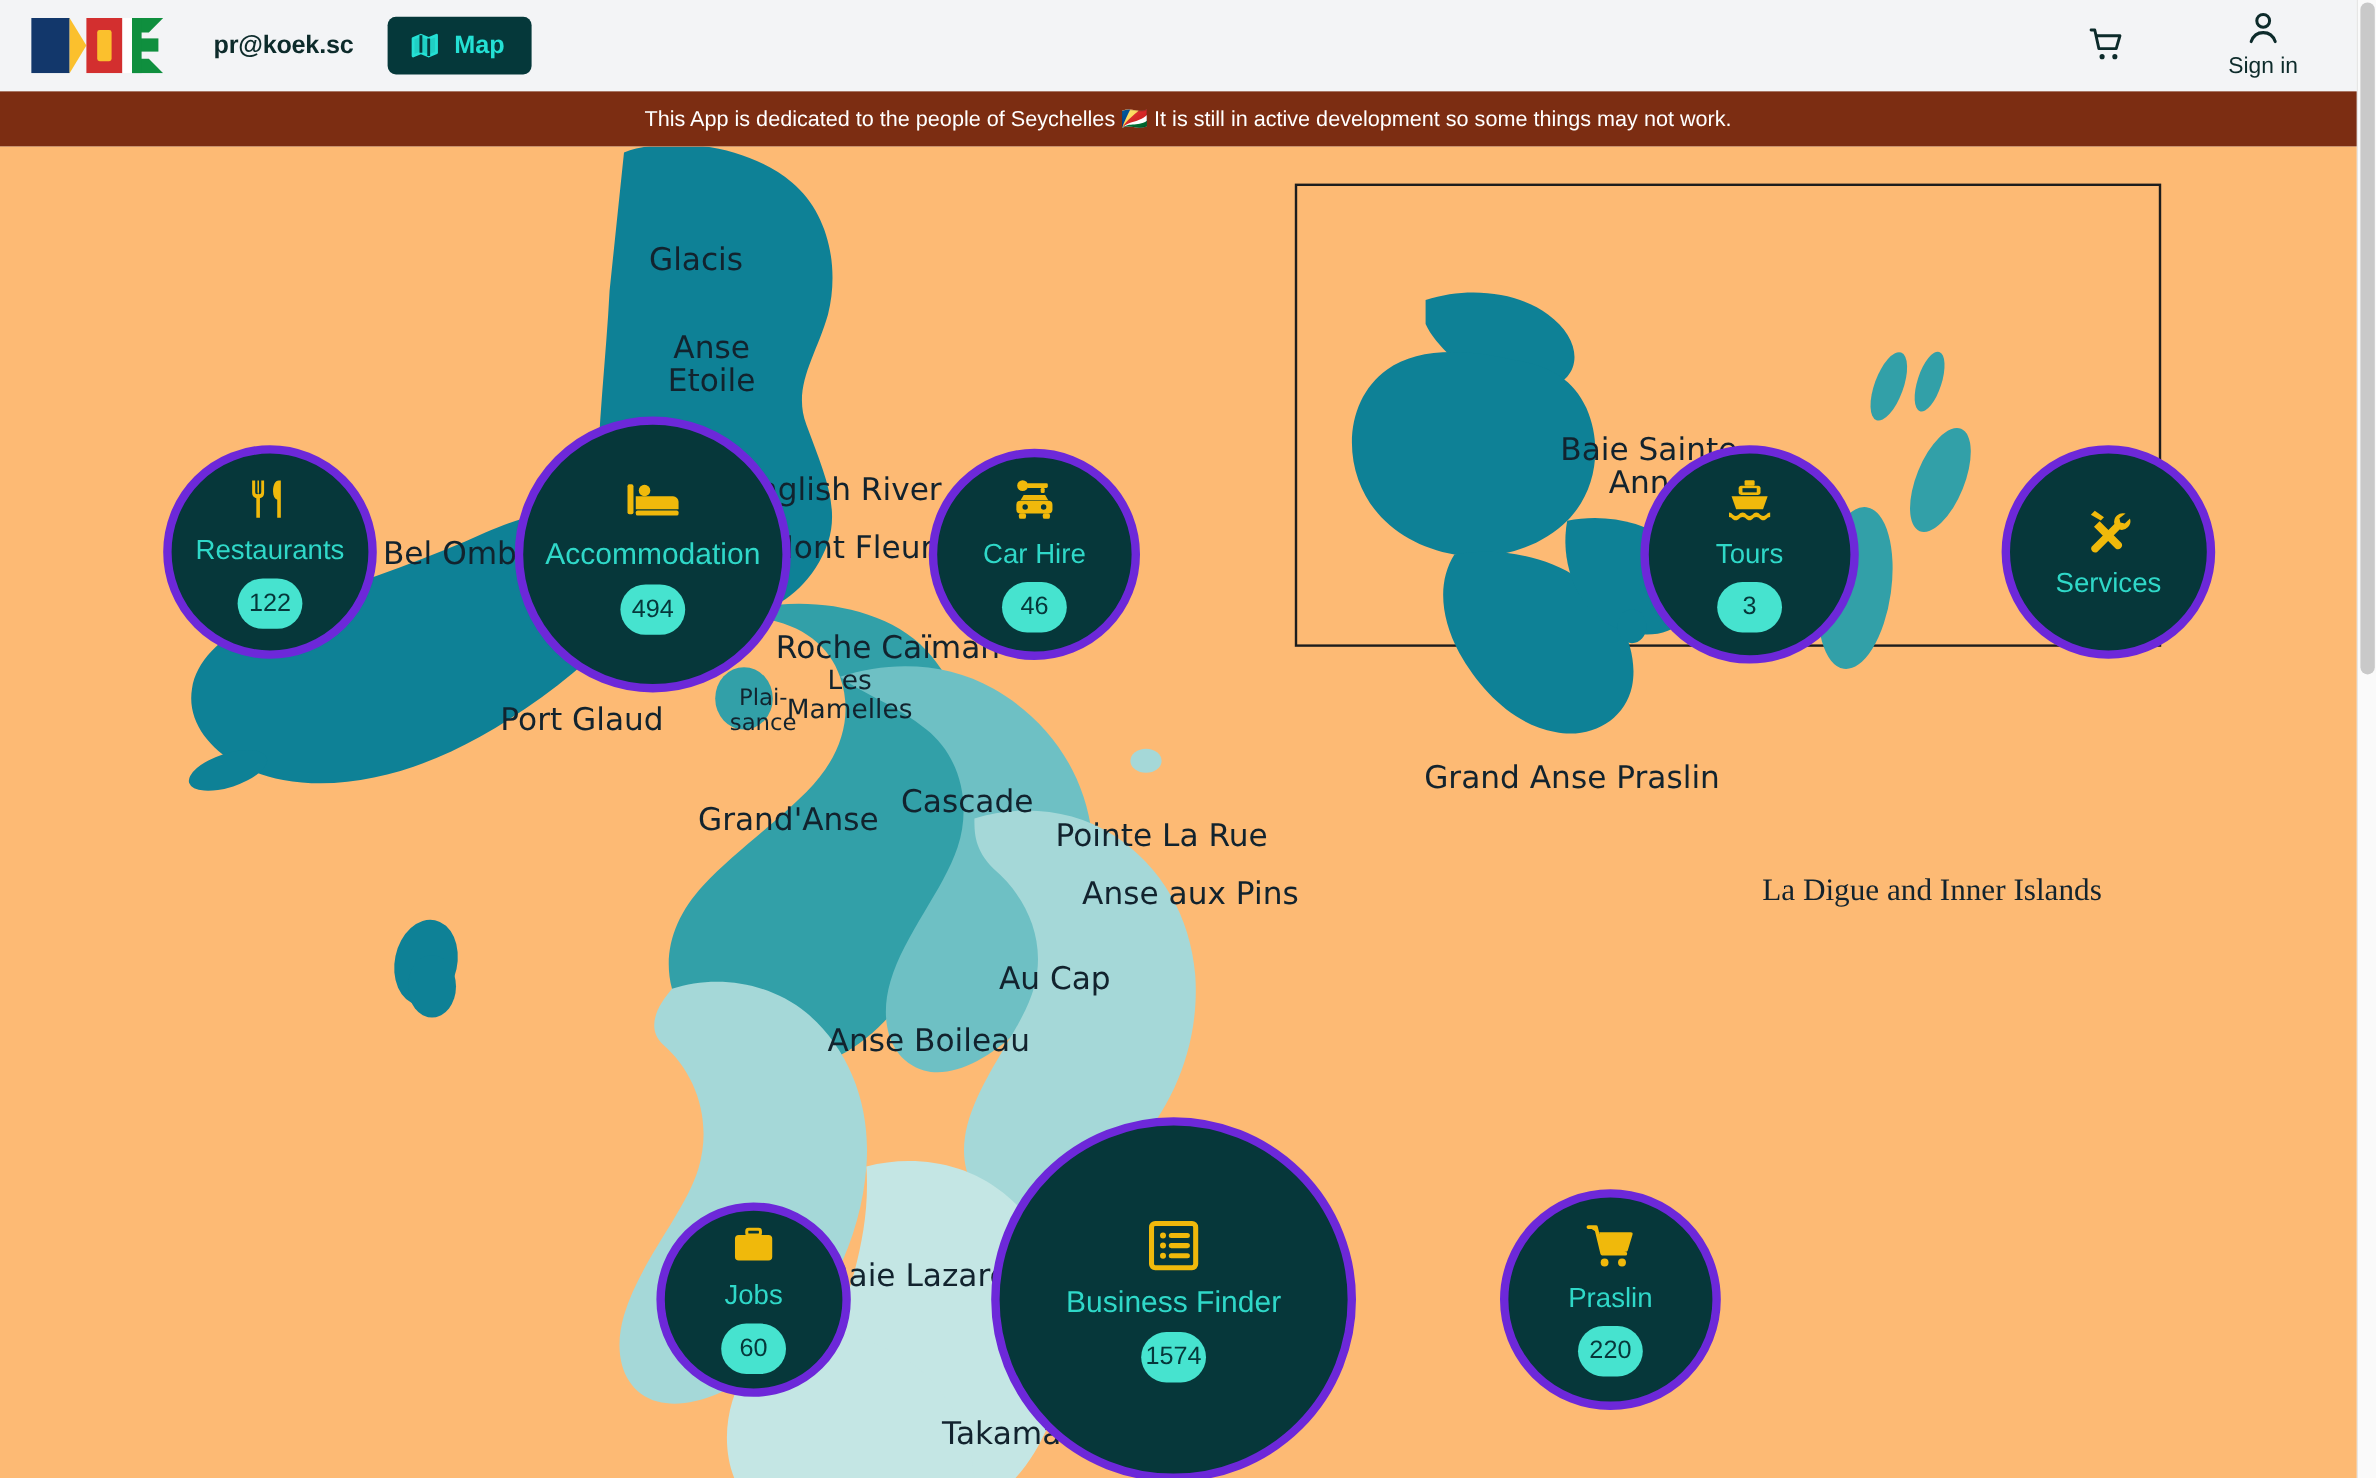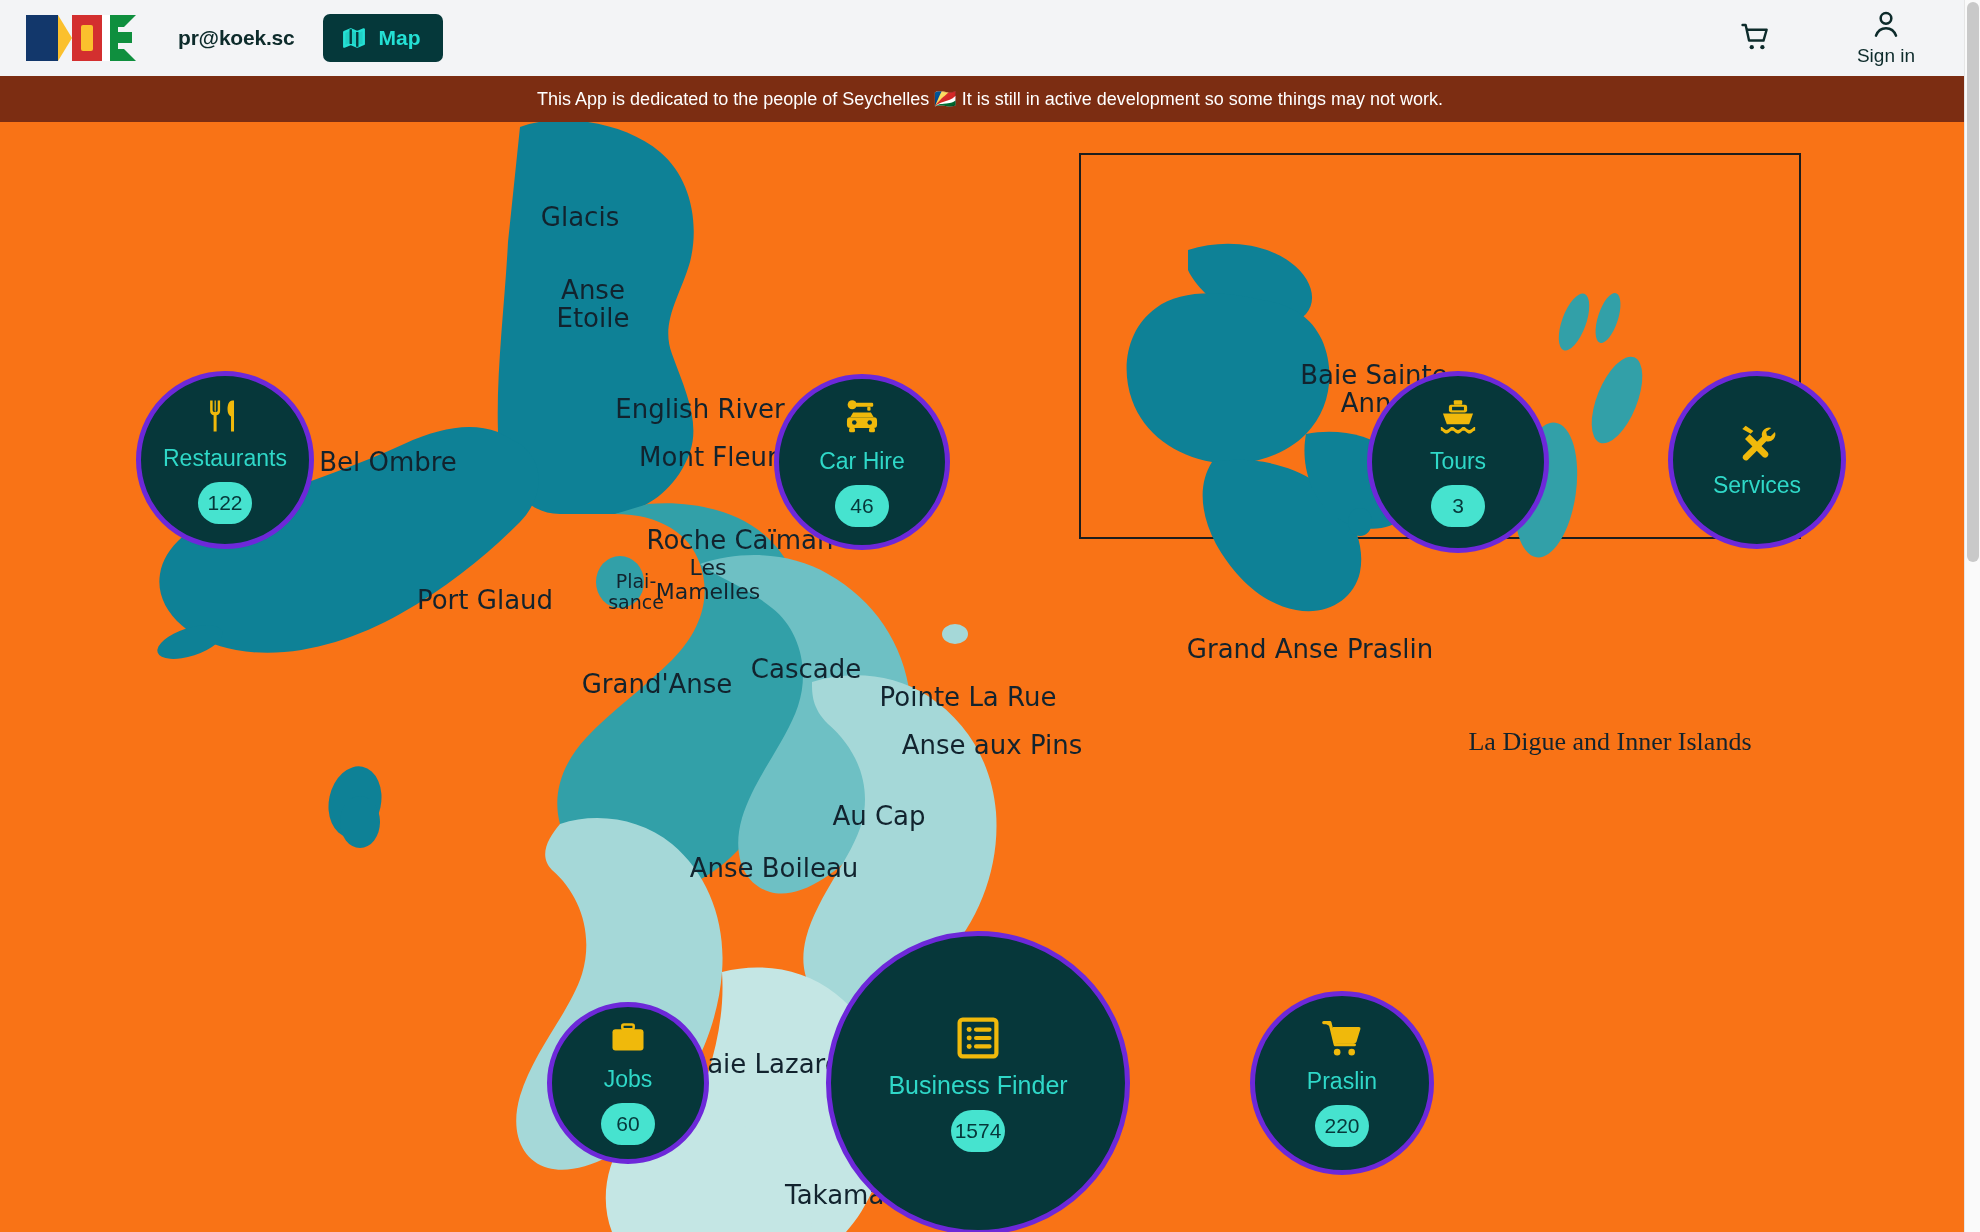--- a/index.html
+++ b/index.html
@@ -76,21 +76,21 @@
     display: flex; align-items: center; justify-content: center;
     font-size: 18px;
     z-index: 39;
   }
 
   
   .stage {
     position: absolute;
     top: 122px; left: 0;
     width: 1980px; height: 1110px;
-    background: #f97316;
+    background: #fdba74;
     overflow: hidden;
   }
   .map-svg { position: absolute; top: 0; left: 0; }
 
   .map-label {
     position: absolute;
     color: #12232e;
     font-family: "DejaVu Sans", sans-serif;
     font-size: 26px;
     white-space: nowrap;
@@ -98,21 +98,21 @@
     pointer-events: none;
   }
   .map-label.small { font-size: 19px; line-height: 1.05; white-space: normal; text-align:center; }
   .map-label.two { line-height: 1.08; text-align: center; white-space: normal; }
 
   
   .bubble {
     position: absolute;
     border-radius: 50%;
     background: #06373a;
-    border: 5px solid #6d28d9;
+    border: 7px solid #6d28d9;
     display: flex; flex-direction: column;
     align-items: center; justify-content: center;
     cursor: pointer;
     transform: translate(-50%, -50%);
     z-index: 20;
   }
   .bubble .b-icon { color: #f0b90b; display: flex; align-items: center; justify-content: center; }
   .bubble .b-label {
     color: #2fd8c8;
     font-size: 23px;
@@ -298,20 +298,32 @@
     <span class="b-icon">
       <svg width="38" height="38" viewBox="0 0 24 24" fill="#f0b90b">
         <path d="M6.2 2.2v6.2a1 1 0 0 1-2 0V2.2H2.6v6.6a2.8 2.8 0 0 0 2.2 2.7v10.3h1.9V11.5a2.8 2.8 0 0 0 2.2-2.7V2.2H7.4v6.2a1 1 0 0 1-2 0V2.2z"></path>
         <path d="M16.6 2.2c-1.9 0-3 2.4-3 5.7 0 2.4.9 3.9 2.2 4.4v9.5h1.9V2.2z"></path>
       </svg>
     </span>
     <span class="b-label">Restaurants</span>
     <span class="b-count">122</span>
   </div>
 
+  <div class="bubble big" style="left:544px; top:340px; width:230px; height:230px;">
+    <span class="b-icon">
+      <svg width="46" height="42" viewBox="0 0 24 20" fill="#f0b90b">
+        <rect x="1" y="3" width="2.6" height="13" rx="0.8"></rect>
+        <path d="M4.6 8.2h16.2a2.4 2.4 0 0 1 2.4 2.4v3.2H4.6z"></path>
+        <circle cx="8.4" cy="5.7" r="2.5"></circle>
+        <rect x="4.6" y="14.4" width="18.6" height="2.2" rx="0.8"></rect>
+      </svg>
+    </span>
+    <span class="b-label">Accommodation</span>
+    <span class="b-count">494</span>
+  </div>
 
   <div class="bubble" style="left:862px; top:340px; width:176px; height:176px;">
     <span class="b-icon">
       <svg width="42" height="40" viewBox="0 0 24 22" fill="#f0b90b">
         <circle cx="6.4" cy="3.4" r="2.6"></circle>
         <rect x="8.4" y="2.3" width="10" height="2.2" rx="0.7"></rect>
         <rect x="15" y="4.5" width="1.9" height="2.4" rx="0.6"></rect>
         <path d="M5.4 10.4l1.5-2.6h10.2l1.5 2.6z"></path>
         <rect x="3.4" y="10.6" width="17.2" height="6.1" rx="1.9"></rect>
         <rect x="4.6" y="16.6" width="3.4" height="2.6" rx="0.9"></rect>

